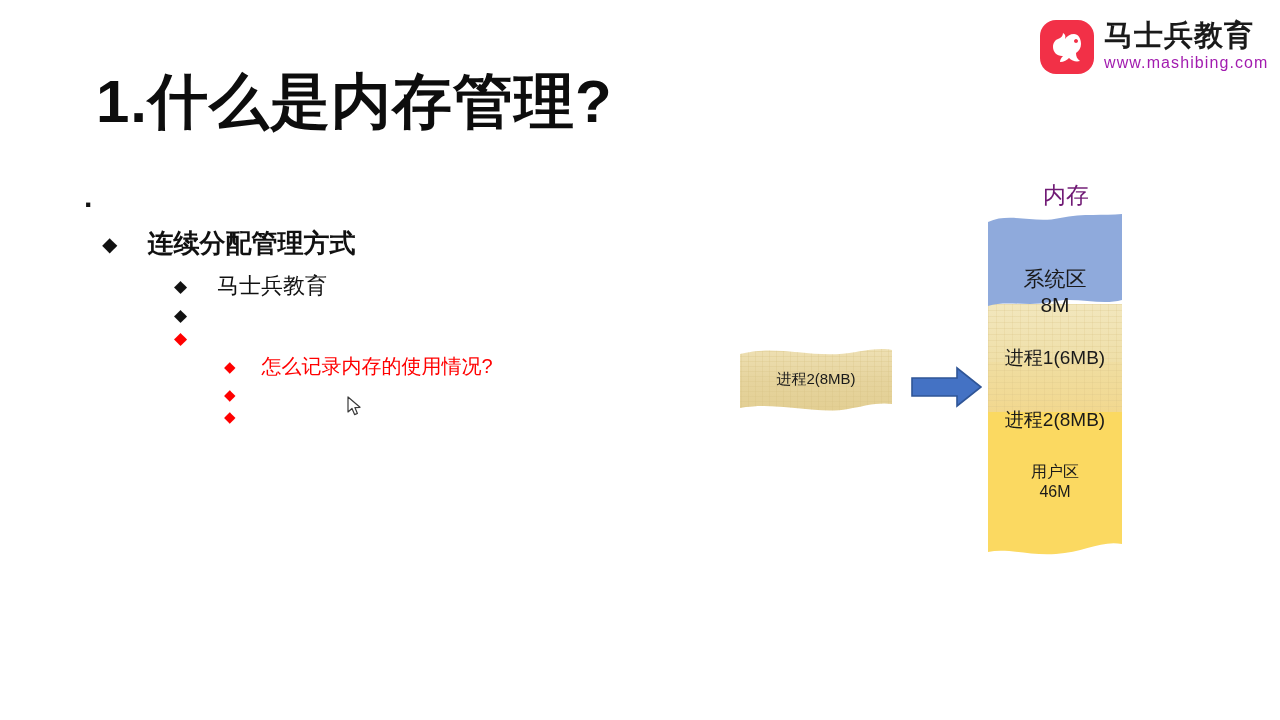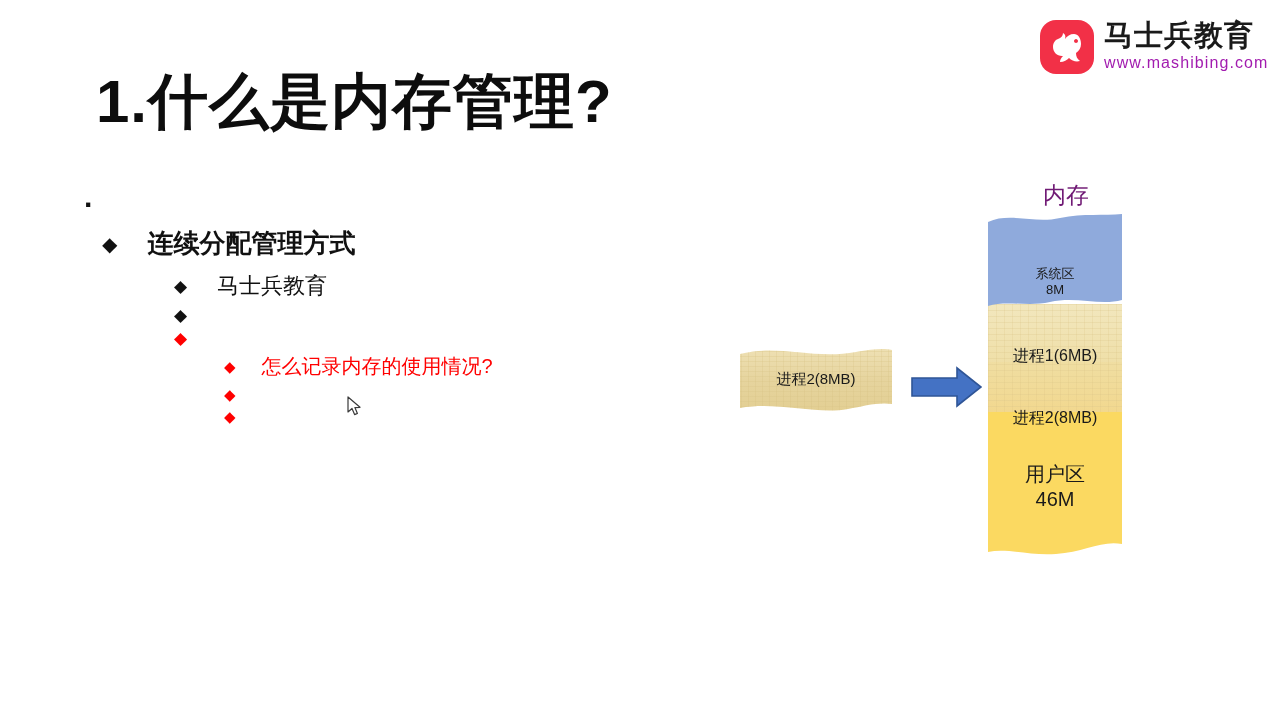--- a/index.html
+++ b/index.html
@@ -142,29 +142,29 @@
     left: 266px;
     top: 36px;
     width: 142px;
     height: 356px;
   }
   #memory-stack svg { display: block; }
   .mem-label {
     position: absolute;
     width: 142px;
     text-align: center;
-    font-size: 16px;
+    font-size: 19px;
     color: #1a1a1a;
     line-height: 1.25;
     pointer-events: none;
   }
-  #label-system { top: 58px; font-size: 13px; }
+  #label-system { top: 58px; font-size: 21px; }
   #label-proc1  { top: 138px; }
   #label-proc2  { top: 200px; }
-  #label-user   { top: 254px; font-size: 20px; }
+  #label-user   { top: 254px; font-size: 16px; }
 
   
   #floating-process {
     position: absolute;
     left: 20px;
     top: 174px;
     width: 156px;
     height: 68px;
   }
   #floating-process svg { display: block; }

